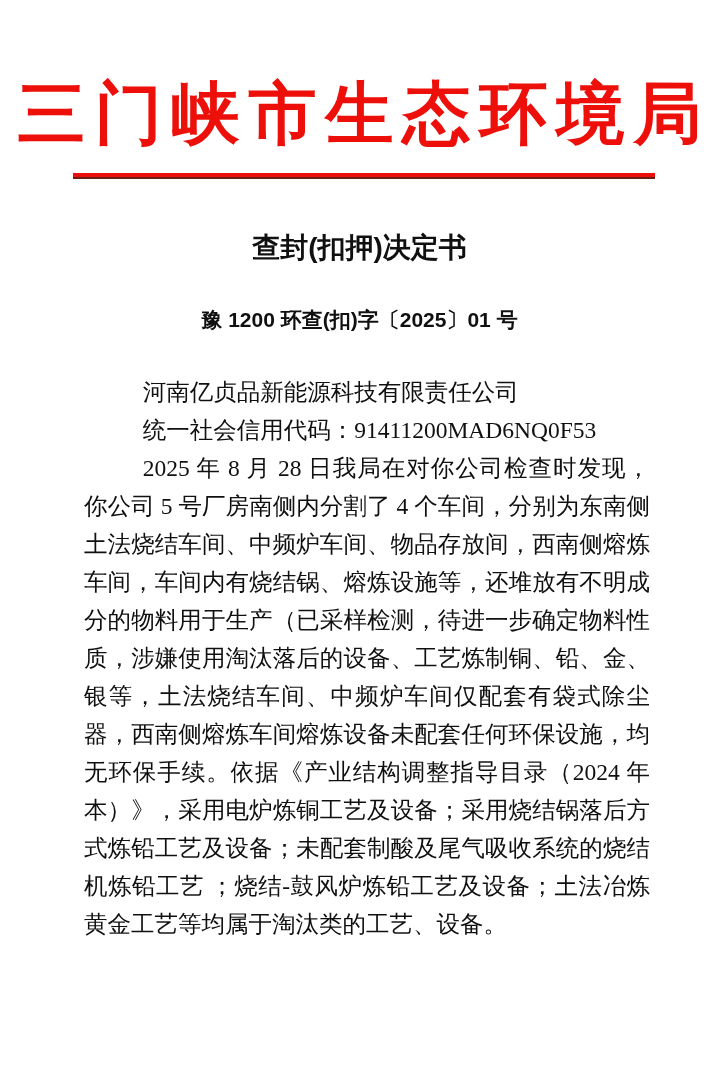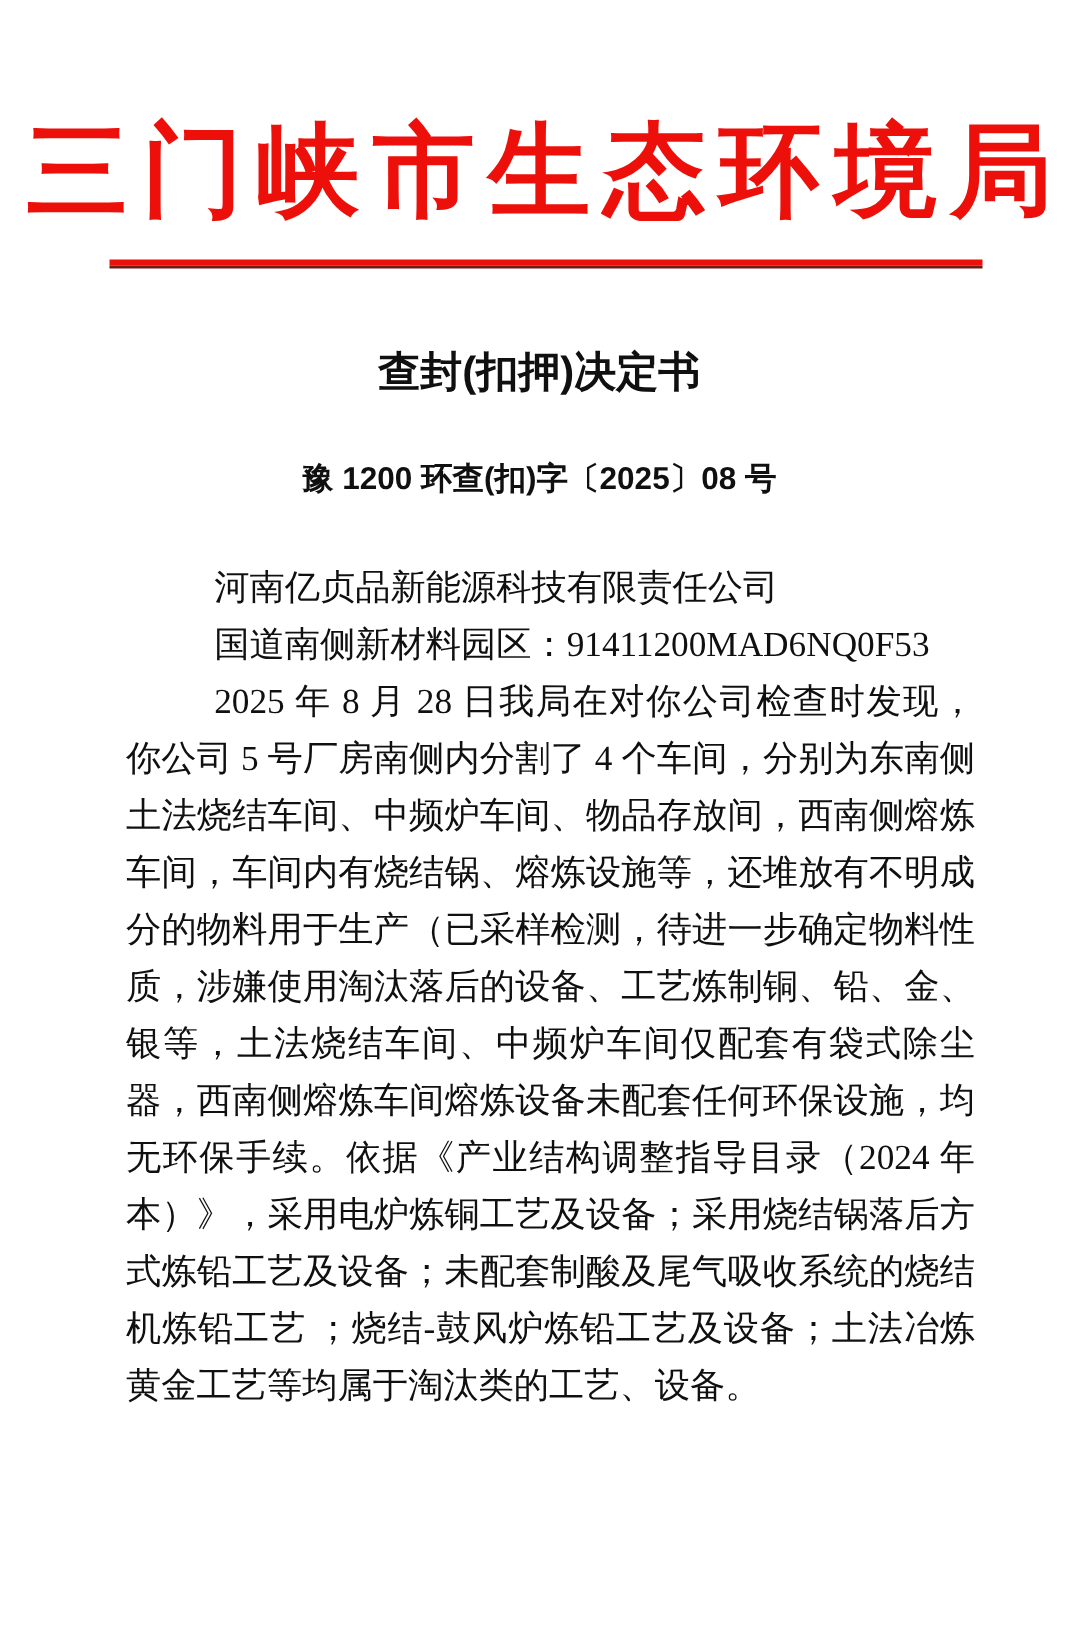--- a/index.html
+++ b/index.html
@@ -46,21 +46,21 @@
 <body>
 
 <div class="page">
 
   <div class="org-name">三门峡市生态环境局</div>
 
   <div class="rule rule-head"></div>
 
   <h1 class="doc-title">查封(扣押)决定书</h1>
 
-  <div class="doc-number">豫 1200 环查(扣)字〔2025〕08 号</div>
+  <div class="doc-number">豫 1200 环查(扣)字〔2025〕01 号</div>
 
   <div class="body-text">
     <p>河南亿贞品新能源科技有限责任公司</p>
-    <p>国道南侧新材料园区：91411200MAD6NQ0F53</p>
+    <p>统一社会信用代码：91411200MAD6NQ0F53</p>
     <p>2025 年 8 月 28 日我局在对你公司检查时发现，你公司 5 号厂房南侧内分割了 4 个车间，分别为东南侧土法烧结车间、中频炉车间、物品存放间，西南侧熔炼车间，车间内有烧结锅、熔炼设施等，还堆放有不明成分的物料用于生产（已采样检测，待进一步确定物料性质，涉嫌使用淘汰落后的设备、工艺炼制铜、铅、金、银等，土法烧结车间、中频炉车间仅配套有袋式除尘器，西南侧熔炼车间熔炼设备未配套任何环保设施，均无环保手续。依据《产业结构调整指导目录（2024 年本）》，采用电炉炼铜工艺及设备；采用烧结锅落后方式炼铅工艺及设备；未配套制酸及尾气吸收系统的烧结机炼铅工艺 ；烧结-鼓风炉炼铅工艺及设备；土法冶炼黄金工艺等均属于淘汰类的工艺、设备。</p>
   </div>
 
 </div>
 
 </body></html>

